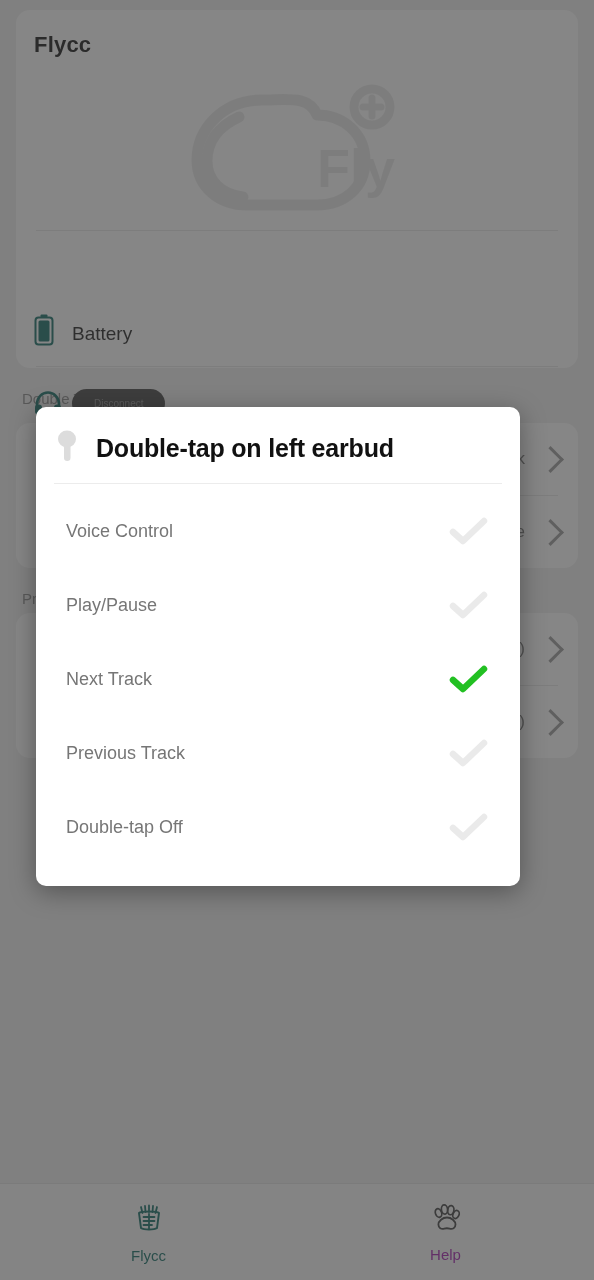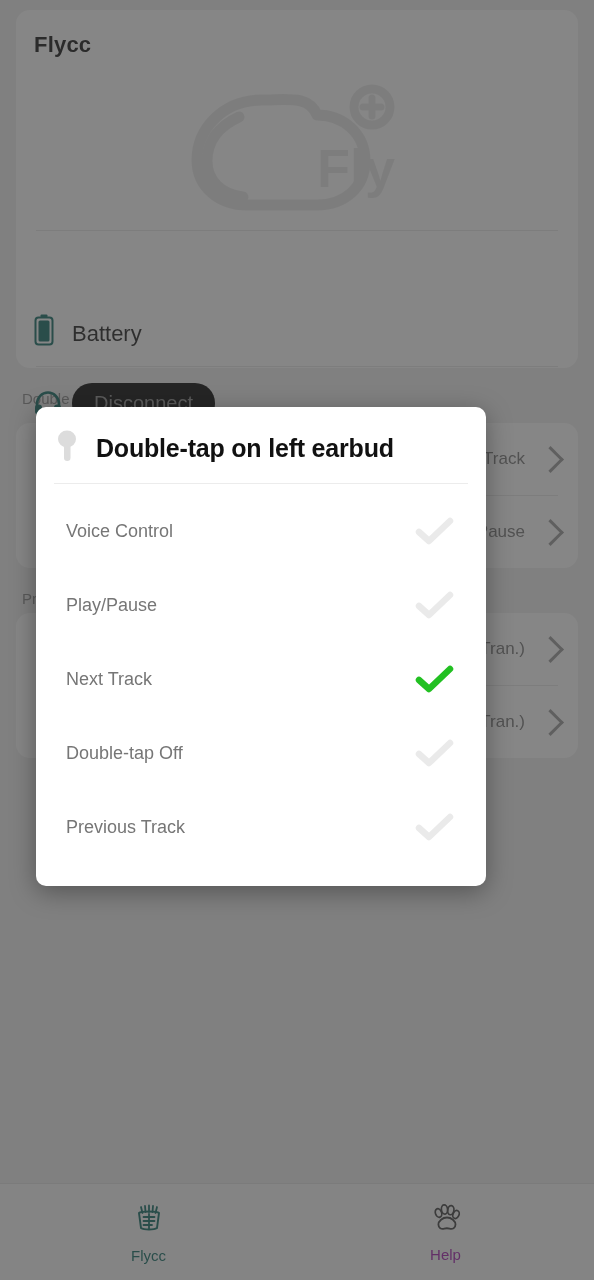--- a/index.html
+++ b/index.html
@@ -78,44 +78,44 @@
     position: relative;
   }
   .row .ricon {
     width: 38px;
     display: flex;
     align-items: center;
     justify-content: flex-start;
     flex: 0 0 38px;
   }
   .row .rlabel {
-    font-size: 22px;
+    font-size: 19px;
     color: #1a1a1a;
     flex: 1 1 auto;
     margin-top: 8px;
   }
   .row .rvalue {
     font-size: 17px;
     color: #777;
     margin-right: 10px;
   }
   .chev {
     width: 16px; height: 16px;
     border-right: 3px solid #9a9a9a;
     border-bottom: 3px solid #9a9a9a;
     transform: rotate(-45deg);
     flex: 0 0 auto;
     margin-left: 6px;
   }
   #disconnect-btn {
-    background: #000000;
+    background: #404040;
     color: #8e8e8e;
     border: none;
     border-radius: 20px;
-    font-size: 20px;
+    font-size: 10px;
     padding: 9px 22px;
     font-family: inherit;
   }
 
   .section-label {
     font-size: 15px;
     color: #8a8a8a;
     margin: 22px 0 6px 6px;
   }
 
@@ -149,21 +149,21 @@
     inset: 0;
     background: rgba(60,60,60,0.62);
     z-index: 50;
   }
 
   
   #option-dialog {
     position: absolute;
     left: 36px;
     top: 407px;
-    width: 450px;
+    width: 484px;
     background: #ffffff;
     border-radius: 10px;
     z-index: 60;
     box-shadow: 0 6px 26px rgba(0,0,0,.35);
     overflow: hidden;
   }
   #dialog-header {
     display: flex;
     align-items: center;
     padding: 22px 20px 16px 20px;
@@ -365,30 +365,30 @@
     <div class="opt-row">
       <span class="opt-label">Next Track</span>
       <span class="opt-check">
         <svg width="42" height="34" viewBox="0 0 42 34" aria-hidden="true">
           <path d="M5 18 L15 27 L36 7" stroke="#22c022" stroke-width="6.5" fill="none" stroke-linecap="round" stroke-linejoin="round"></path>
         </svg>
       </span>
     </div>
 
     <div class="opt-row">
+      <span class="opt-label">Previous Track</span>
+      <span class="opt-check">
+        <svg width="42" height="34" viewBox="0 0 42 34" aria-hidden="true">
+          <path d="M5 18 L15 27 L36 7" stroke="#eaeaea" stroke-width="6.5" fill="none" stroke-linecap="round" stroke-linejoin="round"></path>
+        </svg>
+      </span>
+    </div>
+
+    <div class="opt-row">
       <span class="opt-label">Double-tap Off</span>
-      <span class="opt-check">
-        <svg width="42" height="34" viewBox="0 0 42 34" aria-hidden="true">
-          <path d="M5 18 L15 27 L36 7" stroke="#eaeaea" stroke-width="6.5" fill="none" stroke-linecap="round" stroke-linejoin="round"></path>
-        </svg>
-      </span>
-    </div>
-
-    <div class="opt-row">
-      <span class="opt-label">Previous Track</span>
       <span class="opt-check">
         <svg width="42" height="34" viewBox="0 0 42 34" aria-hidden="true">
           <path d="M5 18 L15 27 L36 7" stroke="#eaeaea" stroke-width="6.5" fill="none" stroke-linecap="round" stroke-linejoin="round"></path>
         </svg>
       </span>
     </div>
 
   </div>
 </div>
 

